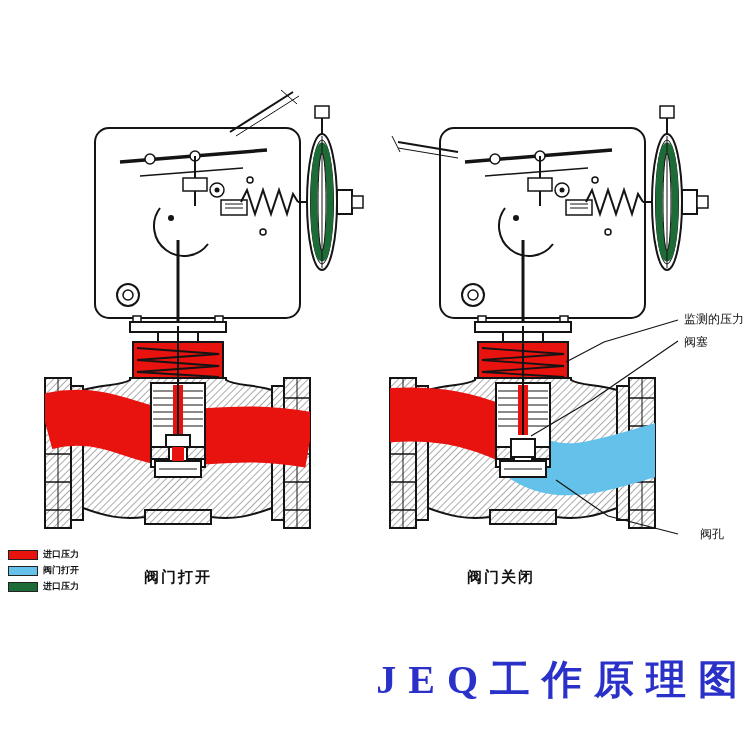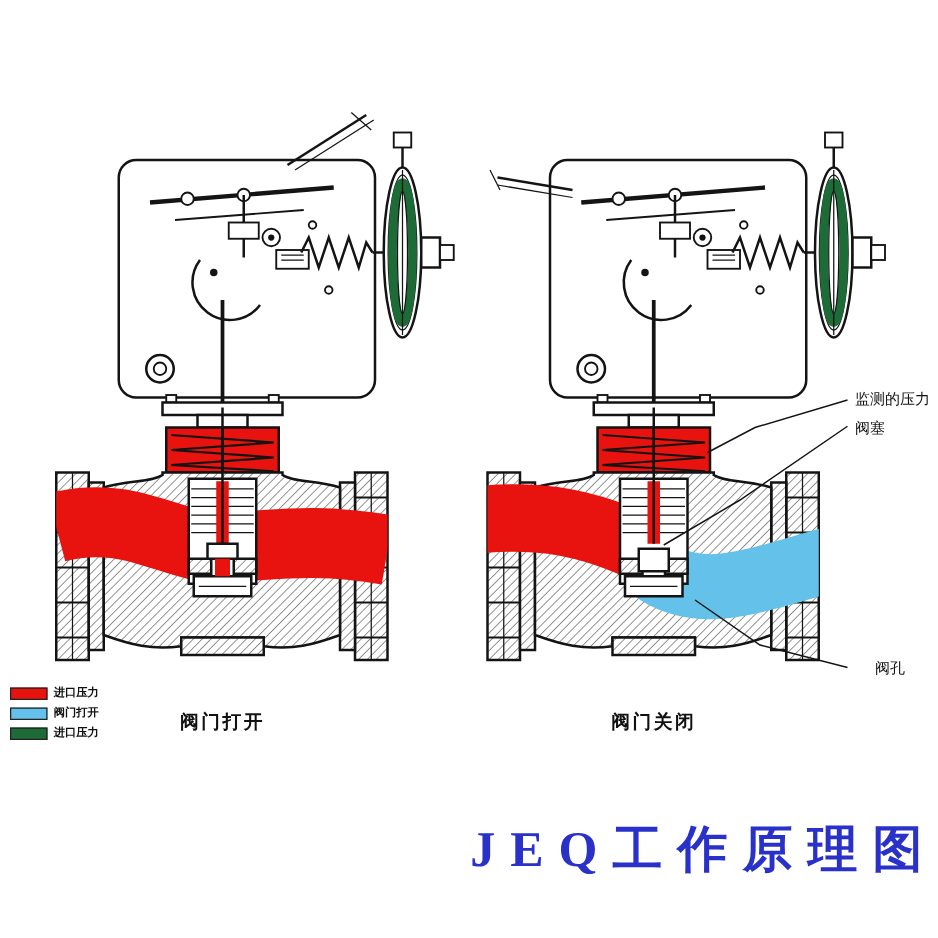--- a/index.html
+++ b/index.html
@@ -160,21 +160,21 @@
         <line x1="2" y1="46" x2="10" y2="62" class="ln w1"></line>
       </g>
     </g>
 
     <polyline points="678,320 604,342 566,362" class="ln" stroke-width="1.2"></polyline>
     <polyline points="678,341 592,400 531,436" class="ln" stroke-width="1.2"></polyline>
     <polyline points="678,534 608,516 556,480" class="ln" stroke-width="1.2"></polyline>
   </svg>
 
   <div class="caption" style="left:178px;top:542px;">阀门打开</div>
-  <div class="caption" style="left:523px;top:542px;">阀门关闭</div>
+  <div class="caption" style="left:501px;top:542px;">阀门关闭</div>
 
   <div class="legend">
     <div class="legend-row">
       <span class="swatch" style="background: rgb(232, 19, 14);"></span>
       <span class="legend-label">进口压力</span>
     </div>
     <div class="legend-row">
       <span class="swatch" style="background: rgb(99, 193, 234);"></span>
       <span class="legend-label">阀门打开</span>
     </div>

